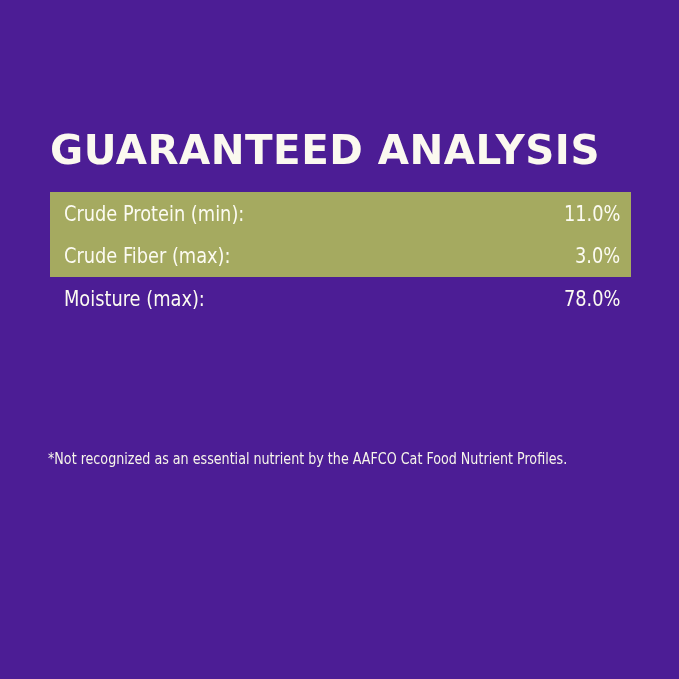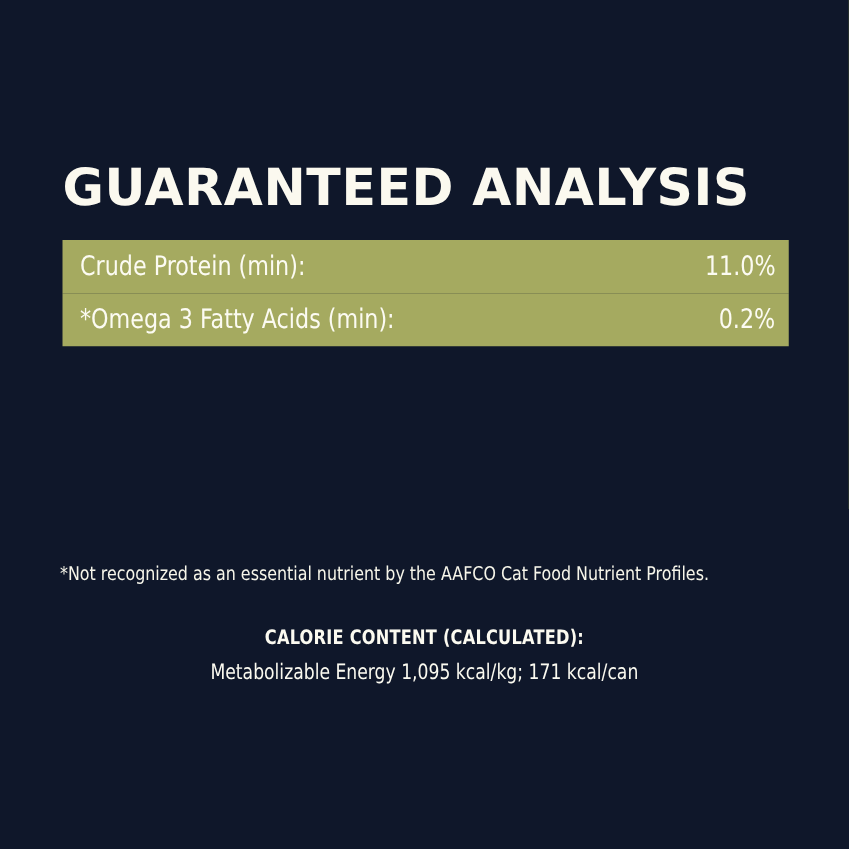--- a/index.html
+++ b/index.html
@@ -12,21 +12,21 @@
     background: #8d9b39;
     font-family: "Liberation Sans", sans-serif;
     overflow: hidden;
   }
   .panel {
     position: absolute;
     left: 0;
     top: 0;
     width: 679px;
     height: 679px;
-    background: #0f172a;
+    background: #4c1d95;
   }
   .title {
     position: absolute;
     left: 50px;
     top: 125px;
     width: 582px;
     height: 50px;
     color: #fbf9ef;
     font-family: "DejaVu Sans", sans-serif;
     font-size: 41px;
@@ -123,30 +123,30 @@
   <div class="title">GUARANTEED ANALYSIS</div>
 
   <div class="table">
 
     <div class="row alt">
       <span class="row-label">Crude Protein (min):</span>
       <span class="row-value">11.0%</span>
     </div>
 
 
+    <div class="row alt">
+      <span class="row-label">Crude Fiber (max):</span>
+      <span class="row-value">3.0%</span>
+    </div>
 
+    <div class="row">
+      <span class="row-label">Moisture (max):</span>
+      <span class="row-value">78.0%</span>
+    </div>
 
-    <div class="row alt">
-      <span class="row-label">*Omega 3 Fatty Acids (min):</span>
-      <span class="row-value">0.2%</span>
-    </div>
 
 
   </div>
 
   <div class="footnote">*Not recognized as an essential nutrient by the AAFCO Cat Food Nutrient Profiles.</div>
 
-  <div class="calorie-block">
-    <div class="calorie-heading">CALORIE CONTENT (CALCULATED):</div>
-    <div class="calorie-line">Metabolizable Energy 1,095 kcal/kg; 171 kcal/can</div>
-  </div>
 
 </div>
 
 </body></html>

